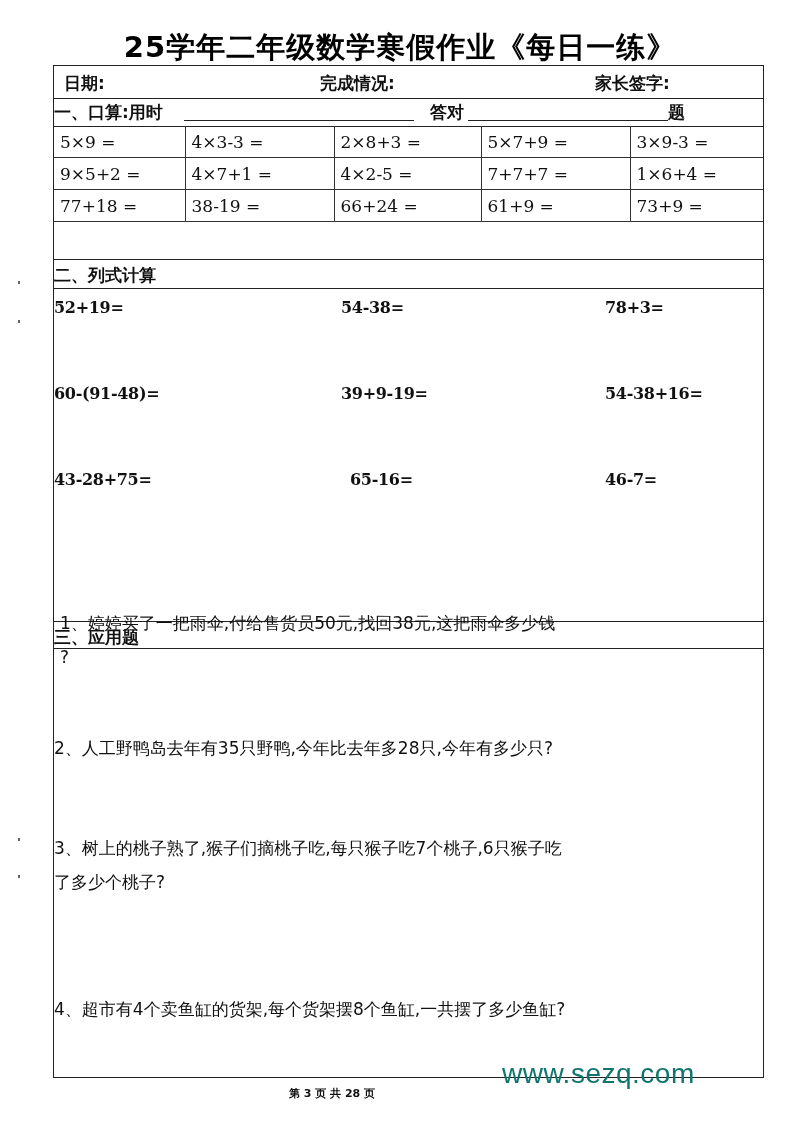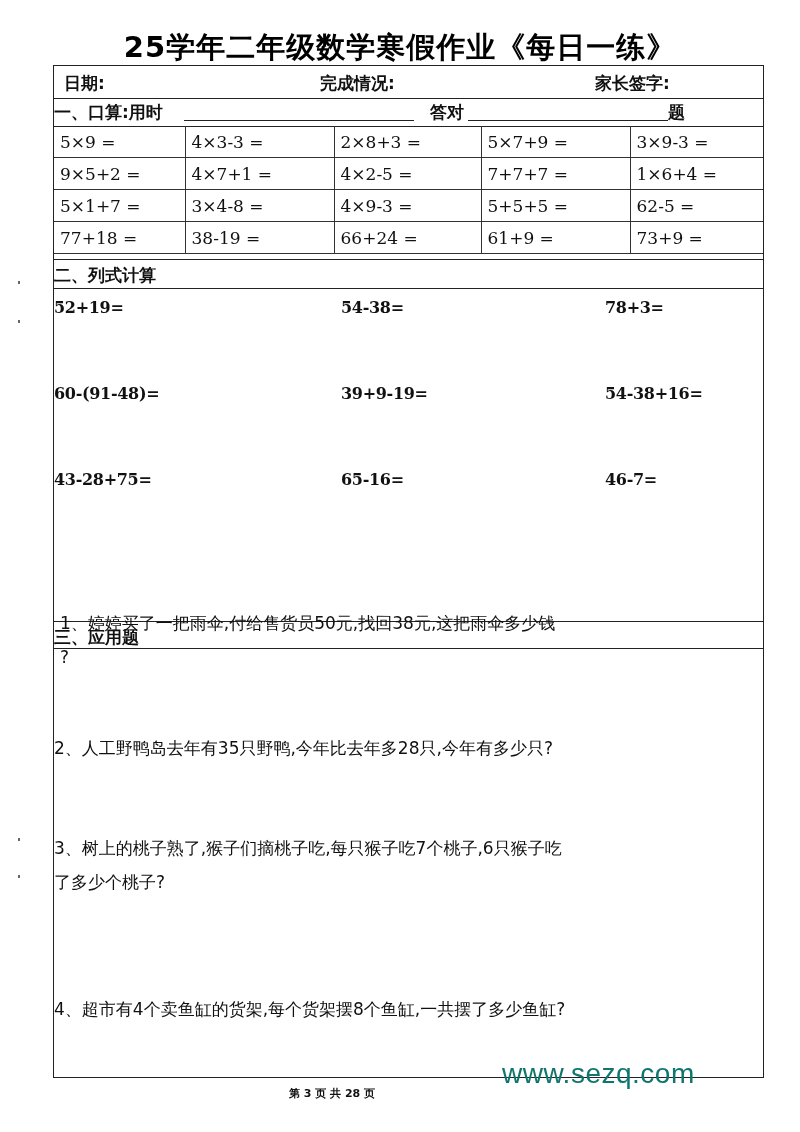--- a/index.html
+++ b/index.html
@@ -64,27 +64,20 @@
       <td>3×9-3 =</td>
     </tr>
     <tr>
       <td>9×5+2 =</td>
       <td>4×7+1 =</td>
       <td>4×2-5 =</td>
       <td>7+7+7 =</td>
       <td>1×6+4 =</td>
     </tr>
     <tr>
-      <td>5×1+7 =</td>
-      <td>3×4-8 =</td>
-      <td>4×9-3 =</td>
-      <td>5+5+5 =</td>
-      <td>62-5 =</td>
-    </tr>
-    <tr>
       <td>77+18 =</td>
       <td>38-19 =</td>
       <td>66+24 =</td>
       <td>61+9 =</td>
       <td>73+9 =</td>
     </tr>
   </tbody>
     </table>
 
   <div class="sec-title sec2-title">
@@ -93,21 +86,21 @@
 
   <div class="calc" style="left:0; top:232px">52+19=</div>
   <div class="calc" style="left:287px; top:232px">54-38=</div>
   <div class="calc" style="left:551px; top:232px">78+3=</div>
 
   <div class="calc" style="left:0; top:318px">60-(91-48)=</div>
   <div class="calc" style="left:287px; top:318px">39+9-19=</div>
   <div class="calc" style="left:551px; top:318px">54-38+16=</div>
 
   <div class="calc" style="left:0; top:404px">43-28+75=</div>
-  <div class="calc" style="left:287px; top:404px">65-16=</div>
+  <div class="calc" style="left:296px; top:404px">65-16=</div>
   <div class="calc" style="left:551px; top:404px">46-7=</div>
 
   <div class="sec-title sec3-title">
     <span>三、应用题</span>
   </div>
 
   <div class="problem" style="top:540px; left:6px">
     <div>1、婷婷买了一把雨伞,付给售货员50元,找回38元,这把雨伞多少钱</div>
     <div>?</div>
   </div>

